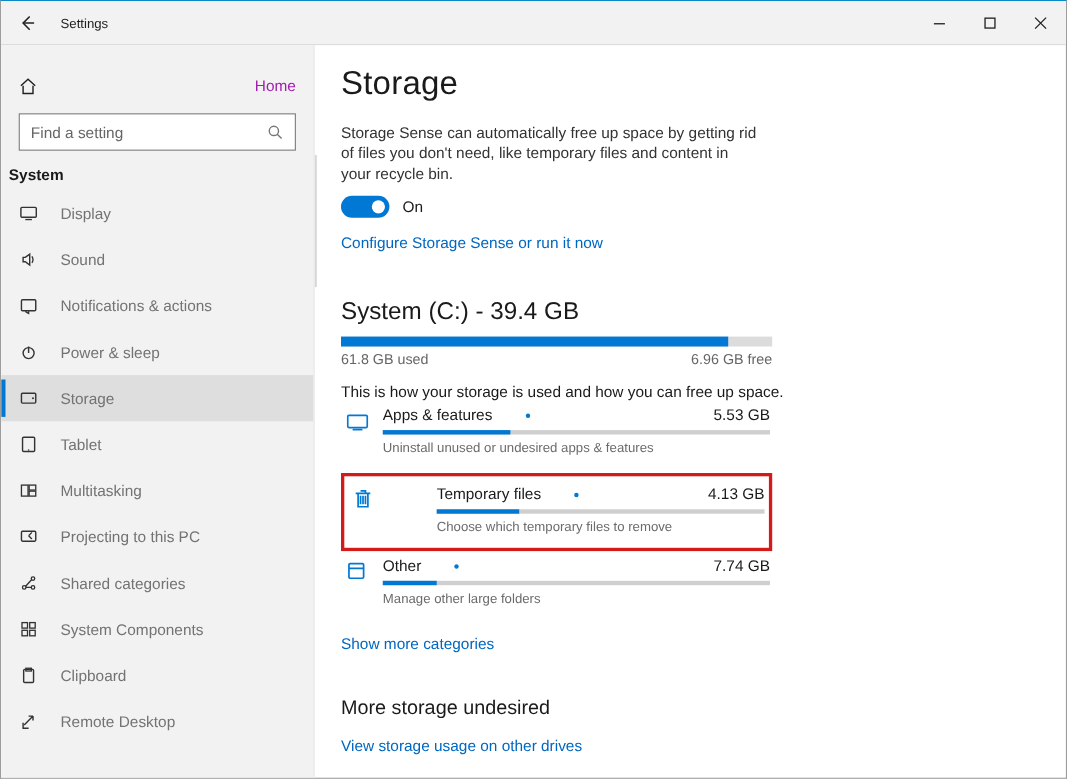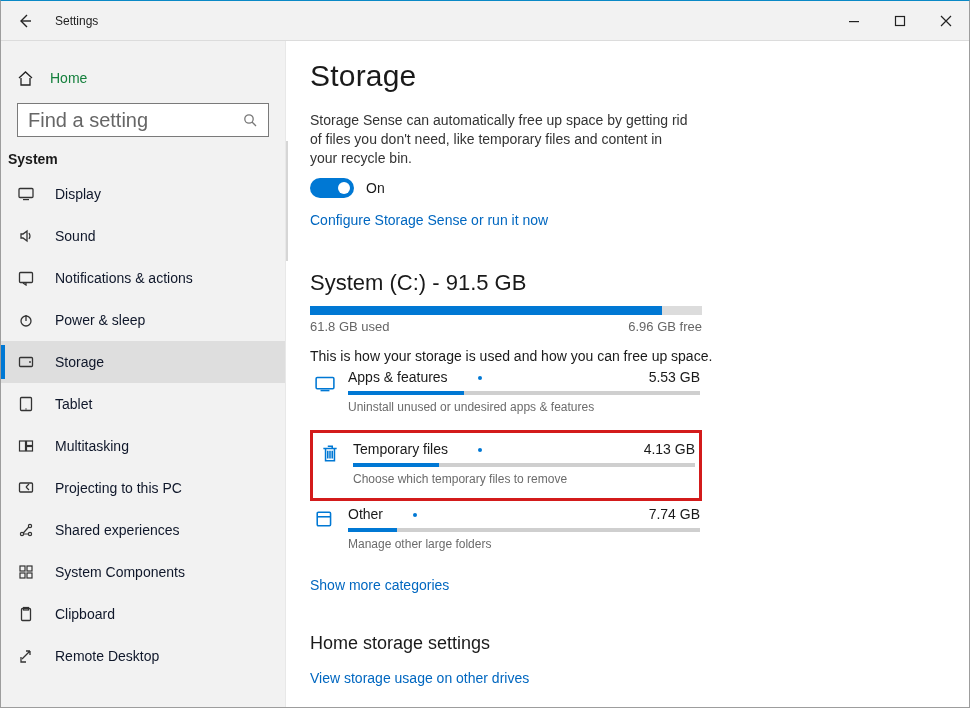--- a/index.html
+++ b/index.html
@@ -21,33 +21,33 @@
 }
 .titlebar .back { width: 48px; height: 32px; display:flex; align-items:center; justify-content:center; }
 .titlebar .title { padding-left: 6px; font-size: 12px; color: #222; }
 .titlebar .spacer { flex:1; }
 .sys-btn { width: 46px; height:32px; display:flex; align-items:center; justify-content:center; }
 .client { flex:1; display:flex; overflow:hidden; }
 .sidebar {
   width: 285px; background:#f2f2f2; padding: 16px 0 0 0;
   border-right: 1px solid #e8e8e8; display:flex; flex-direction:column;
 }
-.home-row { display:flex; align-items:center; padding: 0 16px; height:42px; color:#15803d; }
+.home-row { display:flex; align-items:center; padding: 0 16px; height:42px; color:#a21caf;justify-content:space-between; }
 .home-row .lbl { margin-left: 16px; font-size:14px; }
 .search-wrap { padding: 0 16px 14px 16px; margin-top: 4px; }
 .search {
   width: 100%; height: 34px; border:1px solid #7a7a7a; background:#fff;
   display:flex; align-items:center; padding: 0 10px; color:#5a5a5a;
 }
-.search span.ph { flex:1; font-size:20px; color:#666; }
+.search span.ph { flex:1; font-size:14px; color:#666; }
 .section-head { padding: 0 7px; font-weight:600; font-size:14px; margin-bottom: 6px; }
 .nav { overflow-y:auto; flex:1; }
 .nav-item {
   display:flex; align-items:center; height:42px; padding: 0 16px;
-  font-size:14px; color:#0f172a; cursor:default;
+  font-size:14px; color:#737373; cursor:default;
 }
 .nav-item .ic { width:18px; height:18px; display:flex; align-items:center; justify-content:center; }
 .nav-item .lbl { margin-left: 20px; }
 .nav-item.selected {
   background:#dedede; position:relative;
 }
 .nav-item.selected::before {
   content:""; position:absolute; left:0; top:4px; bottom:4px; width:4px; background:#0078d4;
 }
 .main {
@@ -66,21 +66,21 @@
 .toggle .knob { width:12px; height:12px; border-radius:50%; background:#fff; position:absolute; right:4px; top:4px; }
 .link { color:#0067c0; font-size:14px; margin-top:14px; display:block; }
 h2.drive-title { font-size:22px; font-weight:400; margin-top:42px; }
 .drive-bar { margin-top:10px; height:9px; width:392px; background:#dcdcdc; position:relative; }
 .drive-bar .fill { height:100%; background:#0078d4; }
 .drive-info { display:flex; justify-content:space-between; width:392px; margin-top:4px; font-size:13px; color:#666; }
 .drive-desc { margin-top:14px; font-size:14px; }
 .cat {
   width:392px; margin-top:1px; display:flex; align-items:flex-start; padding:4px 2px 6px 2px;
 }
-.cat.highlight { border:3px solid #d31b1b; padding:8px 4px 12px 4px; margin-top:10px; }
+.cat.highlight { border:3px solid #d31b1b; padding:8px 4px 12px 4px; margin-top:10px;gap:44px; }
 .cat .cic { width:26px; height:26px; margin-right:10px; color:#0078d4; display:flex; align-items:center; justify-content:center; flex:none; }
 .cat-body { flex:1; }
 .cat-head { display:flex; justify-content:space-between; align-items:center; }
 .cat-name { font-size:14px; }
 .cat-size { font-size:14px; text-align:right; }
 .dot { width:4px; height:4px; background:#0078d4; border-radius:50%; display:inline-block; margin-left:26px; vertical-align:middle; }
 .cat-bar { height:4px; background:#cfcfcf; margin-top:6px; width:100%; position:relative; }
 .cat-bar .fill { height:100%; background:#0078d4; }
 .cat-sub { font-size:12px; color:#6b6b6b; margin-top:5px; }
 h3.more { font-size:18px; font-weight:400; margin-top:40px; }
@@ -215,21 +215,21 @@
         </div>
         <div class="nav-item">
           <span class="ic">
             <svg width="16" height="16" viewBox="0 0 16 16">
               <circle cx="4" cy="12" r="1.6" fill="none" stroke="#333" stroke-width="1.2"></circle>
               <circle cx="12" cy="4" r="1.6" fill="none" stroke="#333" stroke-width="1.2"></circle>
               <circle cx="12" cy="12" r="1.6" fill="none" stroke="#333" stroke-width="1.2"></circle>
               <path d="M5.3 11 L10.7 5 M5.5 12 L10.5 12" stroke="#333" stroke-width="1.2"></path>
             </svg>
           </span>
-          <span class="lbl">Shared experiences</span>
+          <span class="lbl">Shared categories</span>
         </div>
         <div class="nav-item">
           <span class="ic">
             <svg width="16" height="16" viewBox="0 0 16 16">
               <rect x="2" y="2" width="5" height="5" fill="none" stroke="#333" stroke-width="1.2"></rect>
               <rect x="9" y="2" width="5" height="5" fill="none" stroke="#333" stroke-width="1.2"></rect>
               <rect x="2" y="9" width="5" height="5" fill="none" stroke="#333" stroke-width="1.2"></rect>
               <rect x="9" y="9" width="5" height="5" fill="none" stroke="#333" stroke-width="1.2"></rect>
             </svg>
           </span>
@@ -260,21 +260,21 @@
     <h1 class="page-title">Storage</h1>
     <p class="desc">Storage Sense can automatically free up space by getting rid of files you don't need, like temporary files and content in your recycle bin.</p>
     <div class="toggle-row">
       <div class="toggle">
           <div class="knob"></div>
         </div>
       <span>On</span>
     </div>
     <a class="link">Configure Storage Sense or run it now</a>
 
-    <h2 class="drive-title">System (C:) - 91.5 GB</h2>
+    <h2 class="drive-title">System (C:) - 39.4 GB</h2>
     <div class="drive-bar">
       <div class="fill" style="width:89.9%"></div>
     </div>
     <div class="drive-info">
       <span>61.8 GB used</span>
       <span>6.96 GB free</span>
     </div>
     <p class="drive-desc">This is how your storage is used and how you can free up space.</p>
 
     <div>
@@ -328,18 +328,18 @@
             <div class="cat-bar">
               <div class="fill" style="width:14%"></div>
             </div>
             <div class="cat-sub">Manage other large folders</div>
           </div>
         </div>
       </div>
 
     <a class="link" style="margin-top:20px">Show more categories</a>
 
-    <h3 class="more">Home storage settings</h3>
+    <h3 class="more">More storage undesired</h3>
     <div>
         <a class="more-link">View storage usage on other drives</a>
       </div>
   </div>
 </div>
 
 </body></html>

